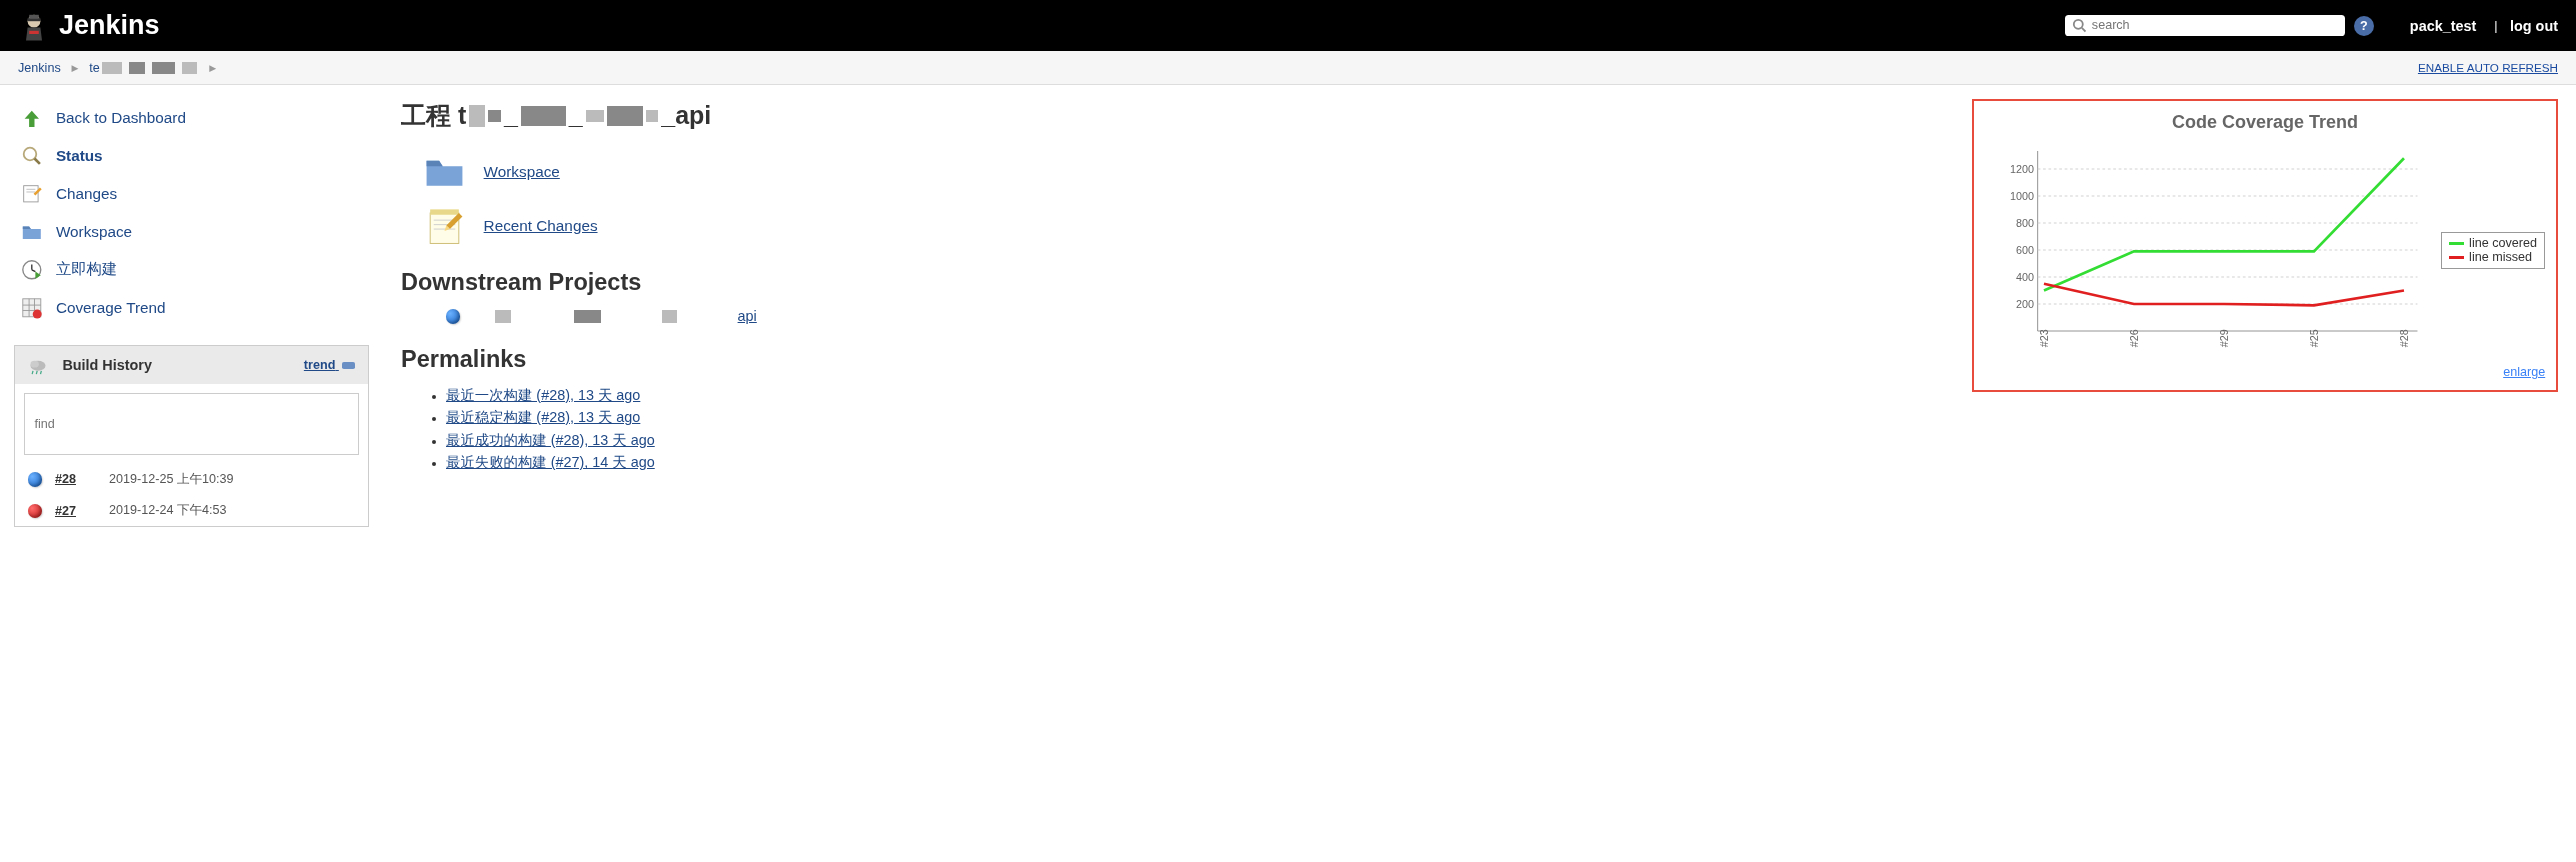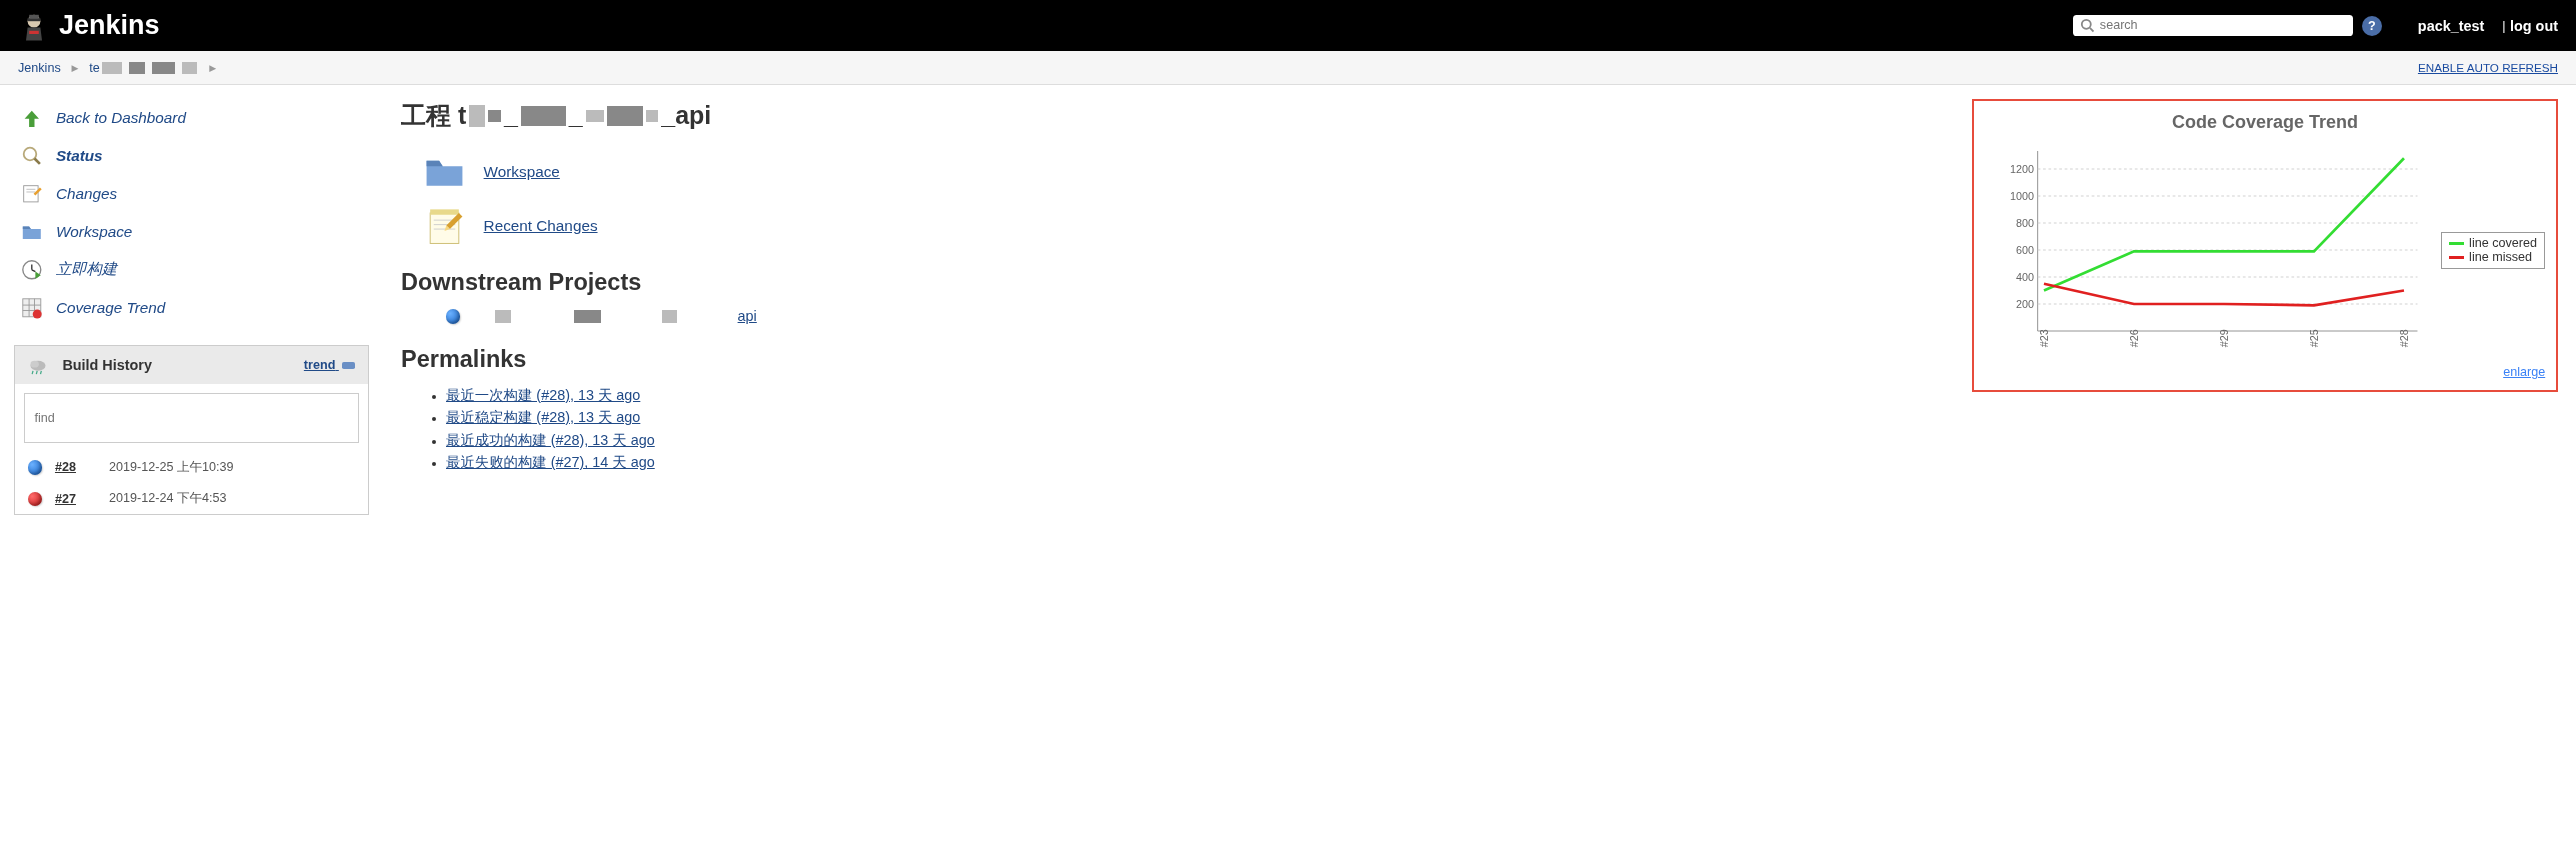--- a/index.html
+++ b/index.html
@@ -25,33 +25,33 @@
     .auto-refresh { margin-left: auto; color: #1a4ba0; text-decoration: underline; font-size: 11.7px; cursor: pointer; }
     
     
     .content { display: flex; }
     .sidebar { width: 383px; padding: 14.4px; }
     .main { flex: 1; padding: 14.4px 18px; display: flex; }
     .main-left { flex: 1; min-width: 0; }
     .main-right { width: 586px; margin-left: 18px; }
     
     
-    .nav-item { display: flex; align-items: center; padding: 7.2px 5.4px; cursor: pointer; color: #204a87; font-size: 15.3px; font-style: italic; }
+    .nav-item { display: flex; align-items: center; padding: 7.2px 5.4px; cursor: pointer; color: #204a87; font-size: 15.3px; }
     .nav-item.active { font-weight: bold; }
     .nav-icon { width: 23.5px; height: 23.5px; margin-right: 12.6px; display: flex; align-items: center; justify-content: center; }
     
     
     .build-history { border: 0.9px solid #ccc; margin-top: 18px; background: #fff; }
     .bh-header { background: #eaeaea; padding: 9px 12.6px; display: flex; align-items: center; }
     .bh-cloud-icon { width: 20px; height: 20px; margin-right: 14.4px; display:flex; align-items:center; justify-content:center;}
     .bh-title { font-weight: bold; font-size: 14.4px; flex: 1; }
     .bh-trend { color: #204a87; text-decoration: underline; font-weight: bold; font-size: 12.6px; cursor: pointer; }
     .bh-trend-icon { display: inline-block; width: 12.6px; height: 7.2px; background: #6a8fc5; border-radius: 1.8px; margin-left: 3.6px; vertical-align: middle; }
     .bh-filter { margin: 9px; }
-    .bh-filter input { width: 100%; padding: 17px 9px; border: 0.9px solid #ccc; font-size: 12.6px; color: #888; }
+    .bh-filter input { width: 100%; padding: 23px 9px; border: 0.9px solid #ccc; font-size: 12.6px; color: #888; }
     .bh-row { display: flex; align-items: center; padding: 7.2px 12.6px; }
     .status-ball { width: 14.4px; height: 14.4px; border-radius: 50%; margin-right: 12.6px; box-shadow: inset -1.8px -1.8px 3.6px rgba(0,0,0,0.3), 0.9px 0.9px 1.8px rgba(0,0,0,0.2); }
     .ball-blue { background: radial-gradient(circle at 30% 30%, #6bb1ff, #1560c0); }
     .ball-red { background: radial-gradient(circle at 30% 30%, #ff6b6b, #c01515); }
     .build-num { font-weight: bold; text-decoration: underline; width: 54px; cursor:pointer; }
     .build-time { color: #555; font-size: 12.6px; }
     
     
     .project-title { font-size: 25px; font-weight: bold; margin-bottom: 18px; display: flex; align-items: center; gap: 3px; }
     .censored-block { display: inline-block; background: #bbb; vertical-align: middle; }
@@ -96,21 +96,21 @@
   <div class="search-box">
     <svg width="14.4" height="14.4" viewBox="0 0 16 16">
       <circle cx="7" cy="7" r="5" fill="none" stroke="#888" stroke-width="2"></circle>
       <line x1="11" y1="11" x2="15" y2="15" stroke="#888" stroke-width="2"></line>
     </svg>
     <input type="text" placeholder="search" style="">
   </div>
   <div class="help-icon-circle">?</div>
   <span class="header-link">pack_test</span>
   <span class="header-pipe">|</span>
-  <span class="header-link" style="margin-left:0">log out</span>
+  <span class="header-link" style="margin-left:8px">log out</span>
 </div>
 
 <div class="breadcrumb-bar">
   <span class="breadcrumb-item">Jenkins</span>
   <span class="breadcrumb-sep">▶</span>
   <span class="breadcrumb-item">
     <span>te</span><span class="breadcrumb-censored"></span>
     <span class="breadcrumb-censored" style="width:16px;background:#888"></span>
     <span class="breadcrumb-censored" style="width:23.5px;background:#888"></span>
     <span class="breadcrumb-censored" style="width:14.4px"></span>

